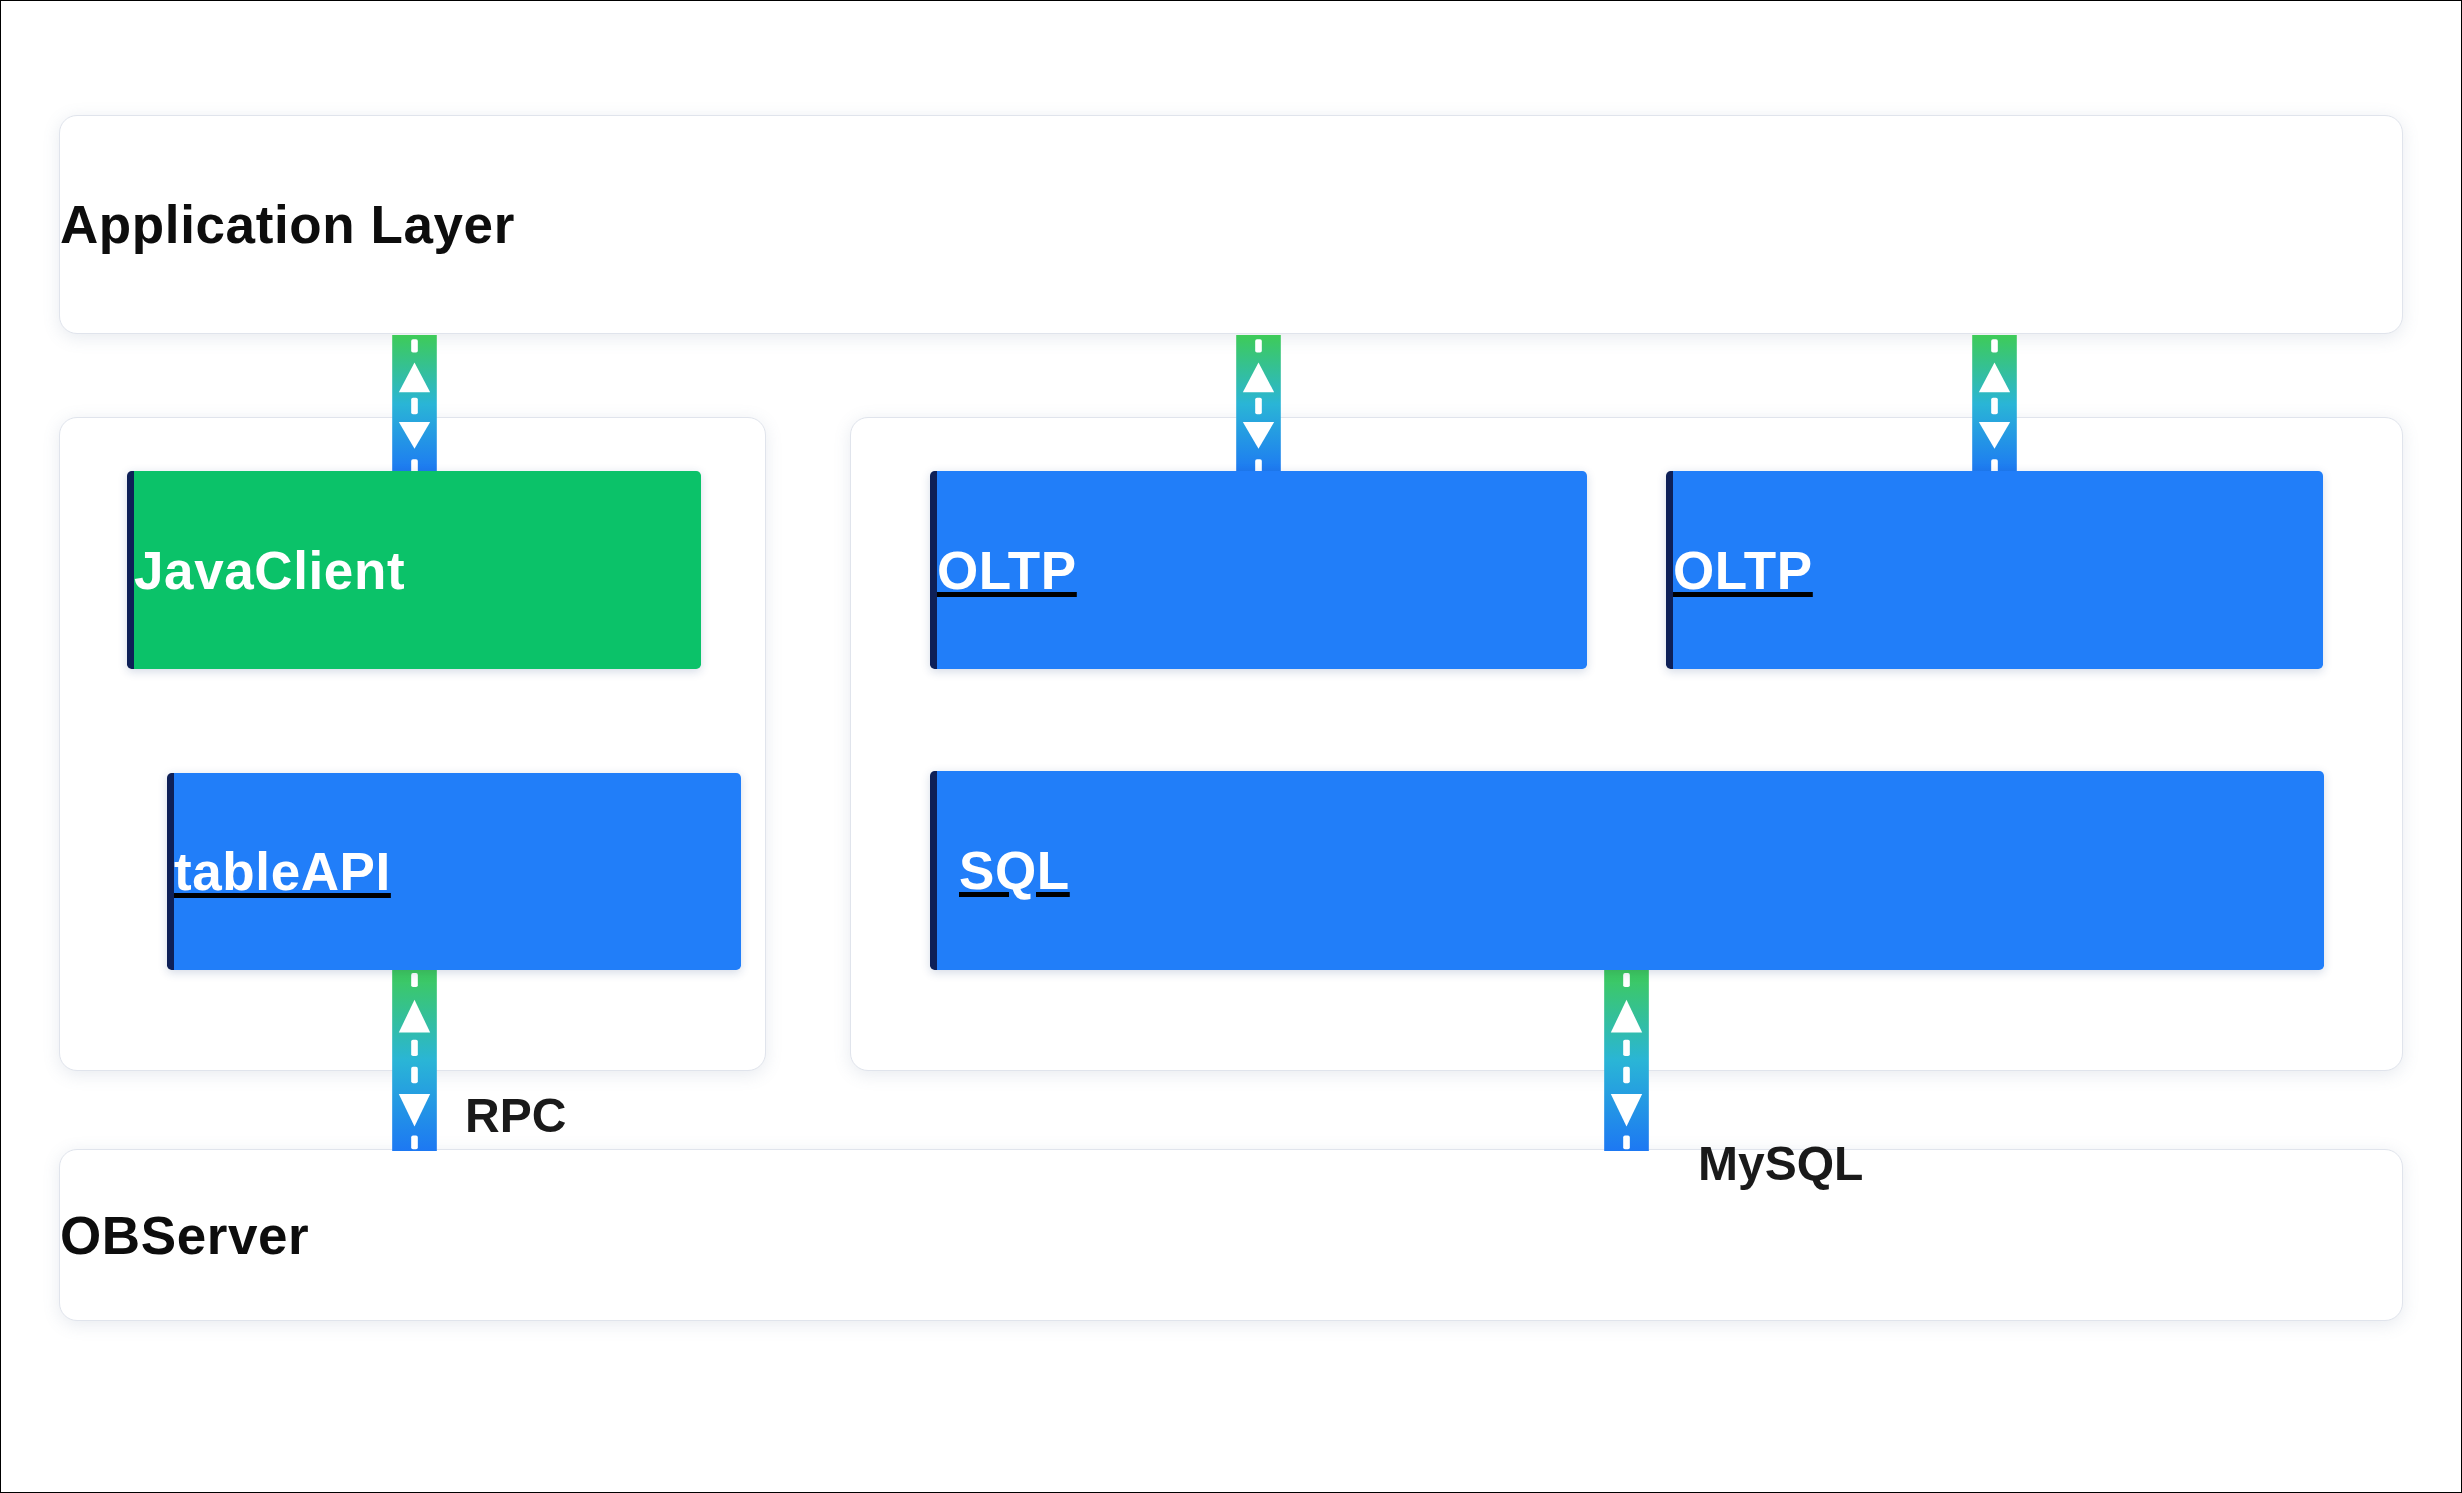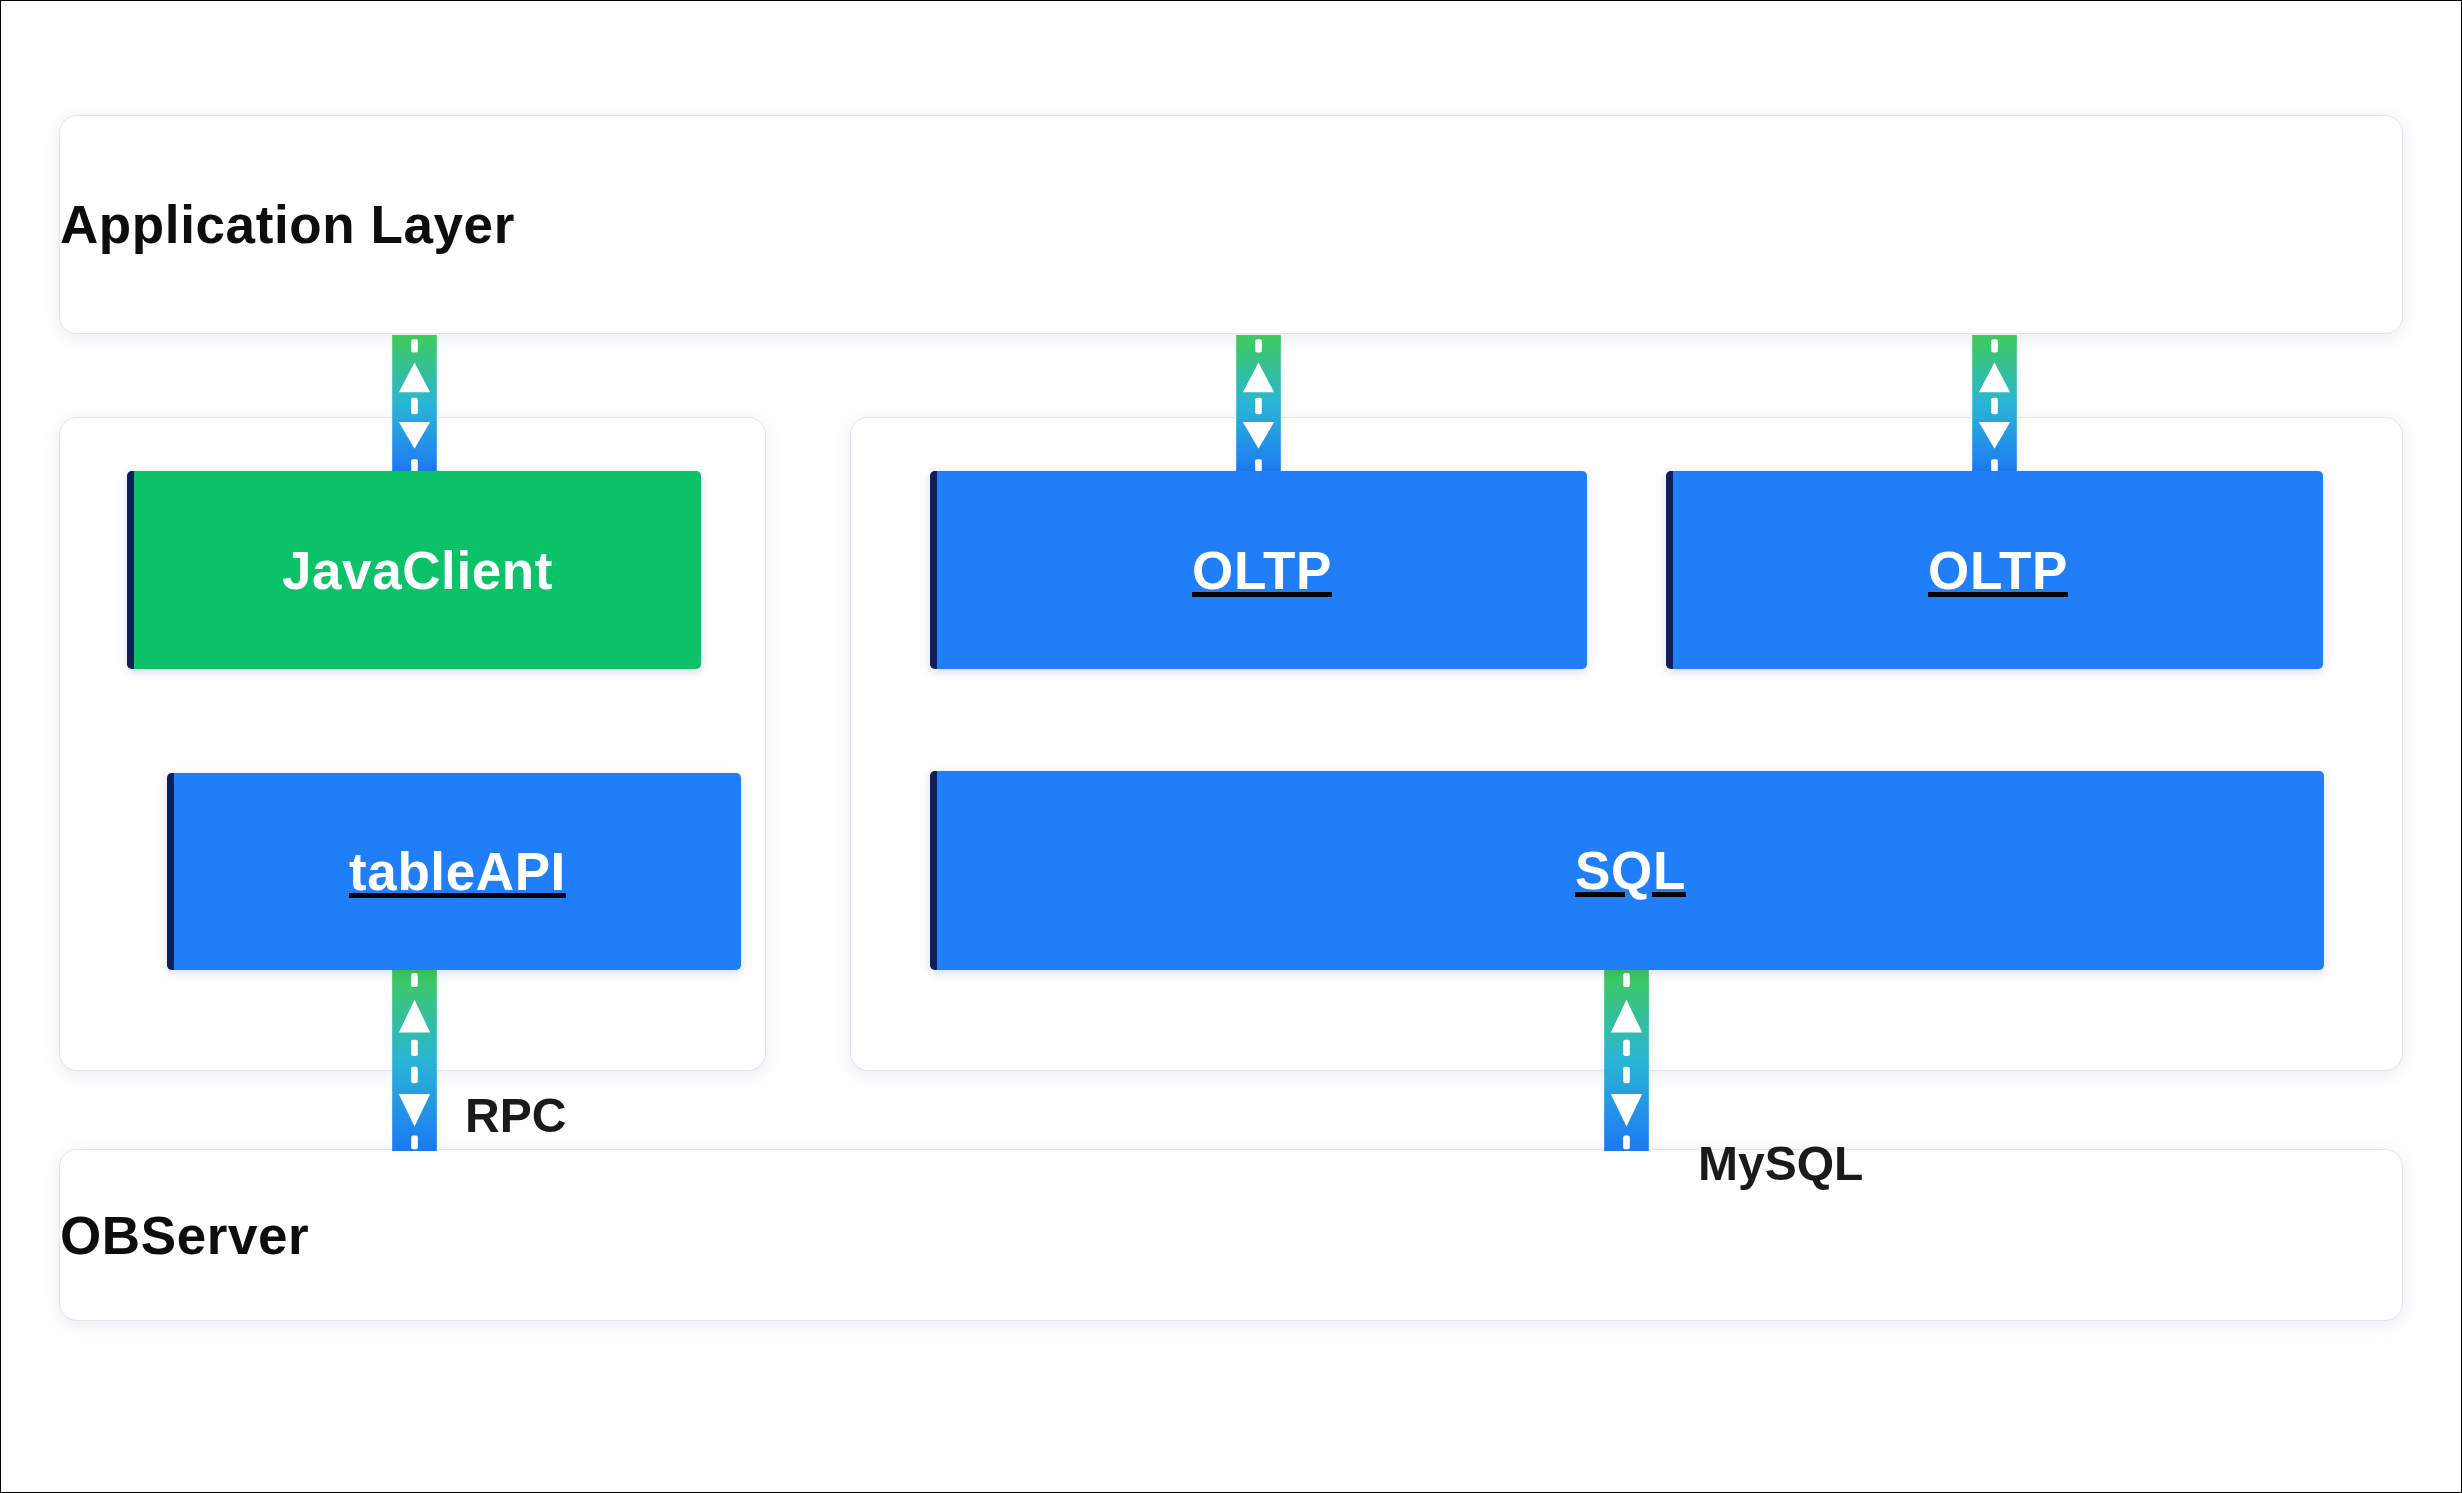--- a/index.html
+++ b/index.html
@@ -30,21 +30,21 @@
     letter-spacing: 0.6px;
     white-space: nowrap;
   }
   .node {
     position: absolute;
     border-radius: 4.8px;
     border-left: 7.8px solid var(--edge-navy, #0e2057);
     box-sizing: border-box;
     display: flex;
     align-items: center;
-    justify-content: center;
+    justify-content: flex-start;
     box-shadow: 0 2.4px 9.6px rgba(30, 60, 120, 0.18);
   }
   .node.green { background: var(--box-green, #0bc269); }
   .node.blue  { background: var(--box-blue, #217ef9); text-decoration: underline; }
   .node-label {
     font-size: 53px;
     font-weight: 700;
     color: var(--label-text, #ffffff);
     letter-spacing: 0.6px;
     white-space: nowrap;
@@ -167,18 +167,18 @@
   <div class="node blue" style="left:126px; top:772px; width:574px; height:197px;margin-left:40px;">
     <span class="node-label">tableAPI</span>
   </div>
 
   <div class="node blue" style="left:929px; top:470px; width:657px; height:198px;">
     <span class="node-label">OLTP</span>
   </div>
   <div class="node blue" style="left:1665px; top:470px; width:657px; height:198px;">
     <span class="node-label">OLTP</span>
   </div>
-  <div class="node blue" style="left:929px; top:770px; width:1394px; height:199px;">
+  <div class="node blue" style="left:929px; top:770px; width:1394px; height:199px;padding-left:22px;">
     <span class="node-label">SQL</span>
   </div>
 
 </div>
 
 
 </body></html>

